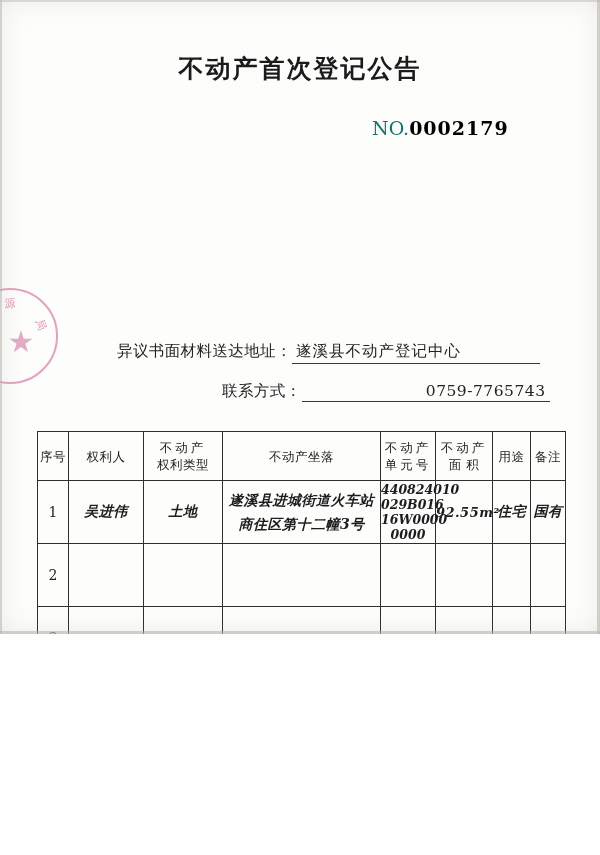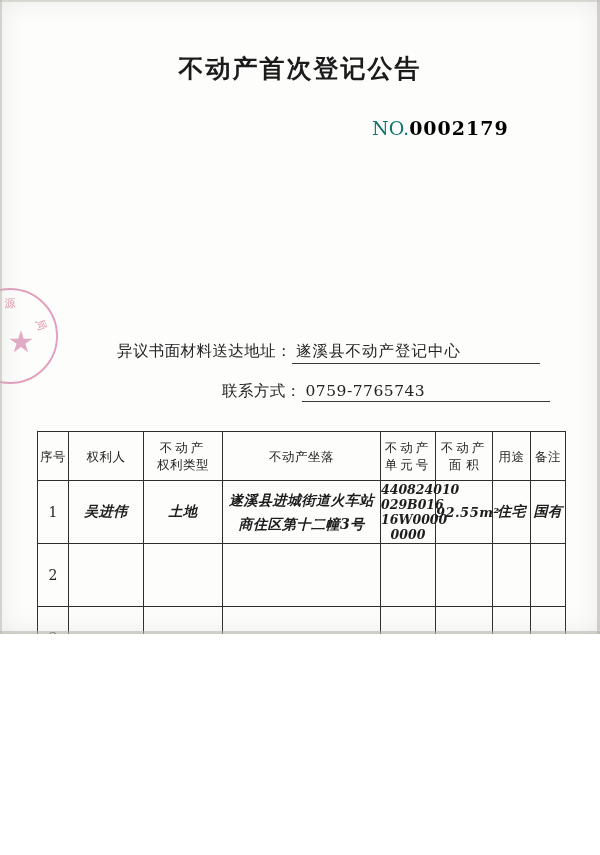--- a/index.html
+++ b/index.html
@@ -118,21 +118,21 @@
   #addr-line { left: 117px; top: 341px; }
   #tel-line  { left: 222px; top: 381px; }
   .field-label { }
   .field-value {
     display: inline-block;
     border-bottom: 1px solid #3a3a3a;
     padding: 0 4px 1px 4px;
     font-family: "DejaVu Serif", serif;
   }
   #addr-line .field-value { width: 240px; letter-spacing: 1px; font-family:"DejaVu Sans",sans-serif;}
-  #tel-line  .field-value { width: 240px; letter-spacing: 0.5px; }
+  #tel-line  .field-value { width: 240px; letter-spacing: 0.5px; text-align: right; }
 
   
   #table-wrap {
     position: absolute;
     left: 37px; top: 431px;
     width: 528px;
   }
   table.reg {
     border-collapse: collapse;
     width: 528px;

